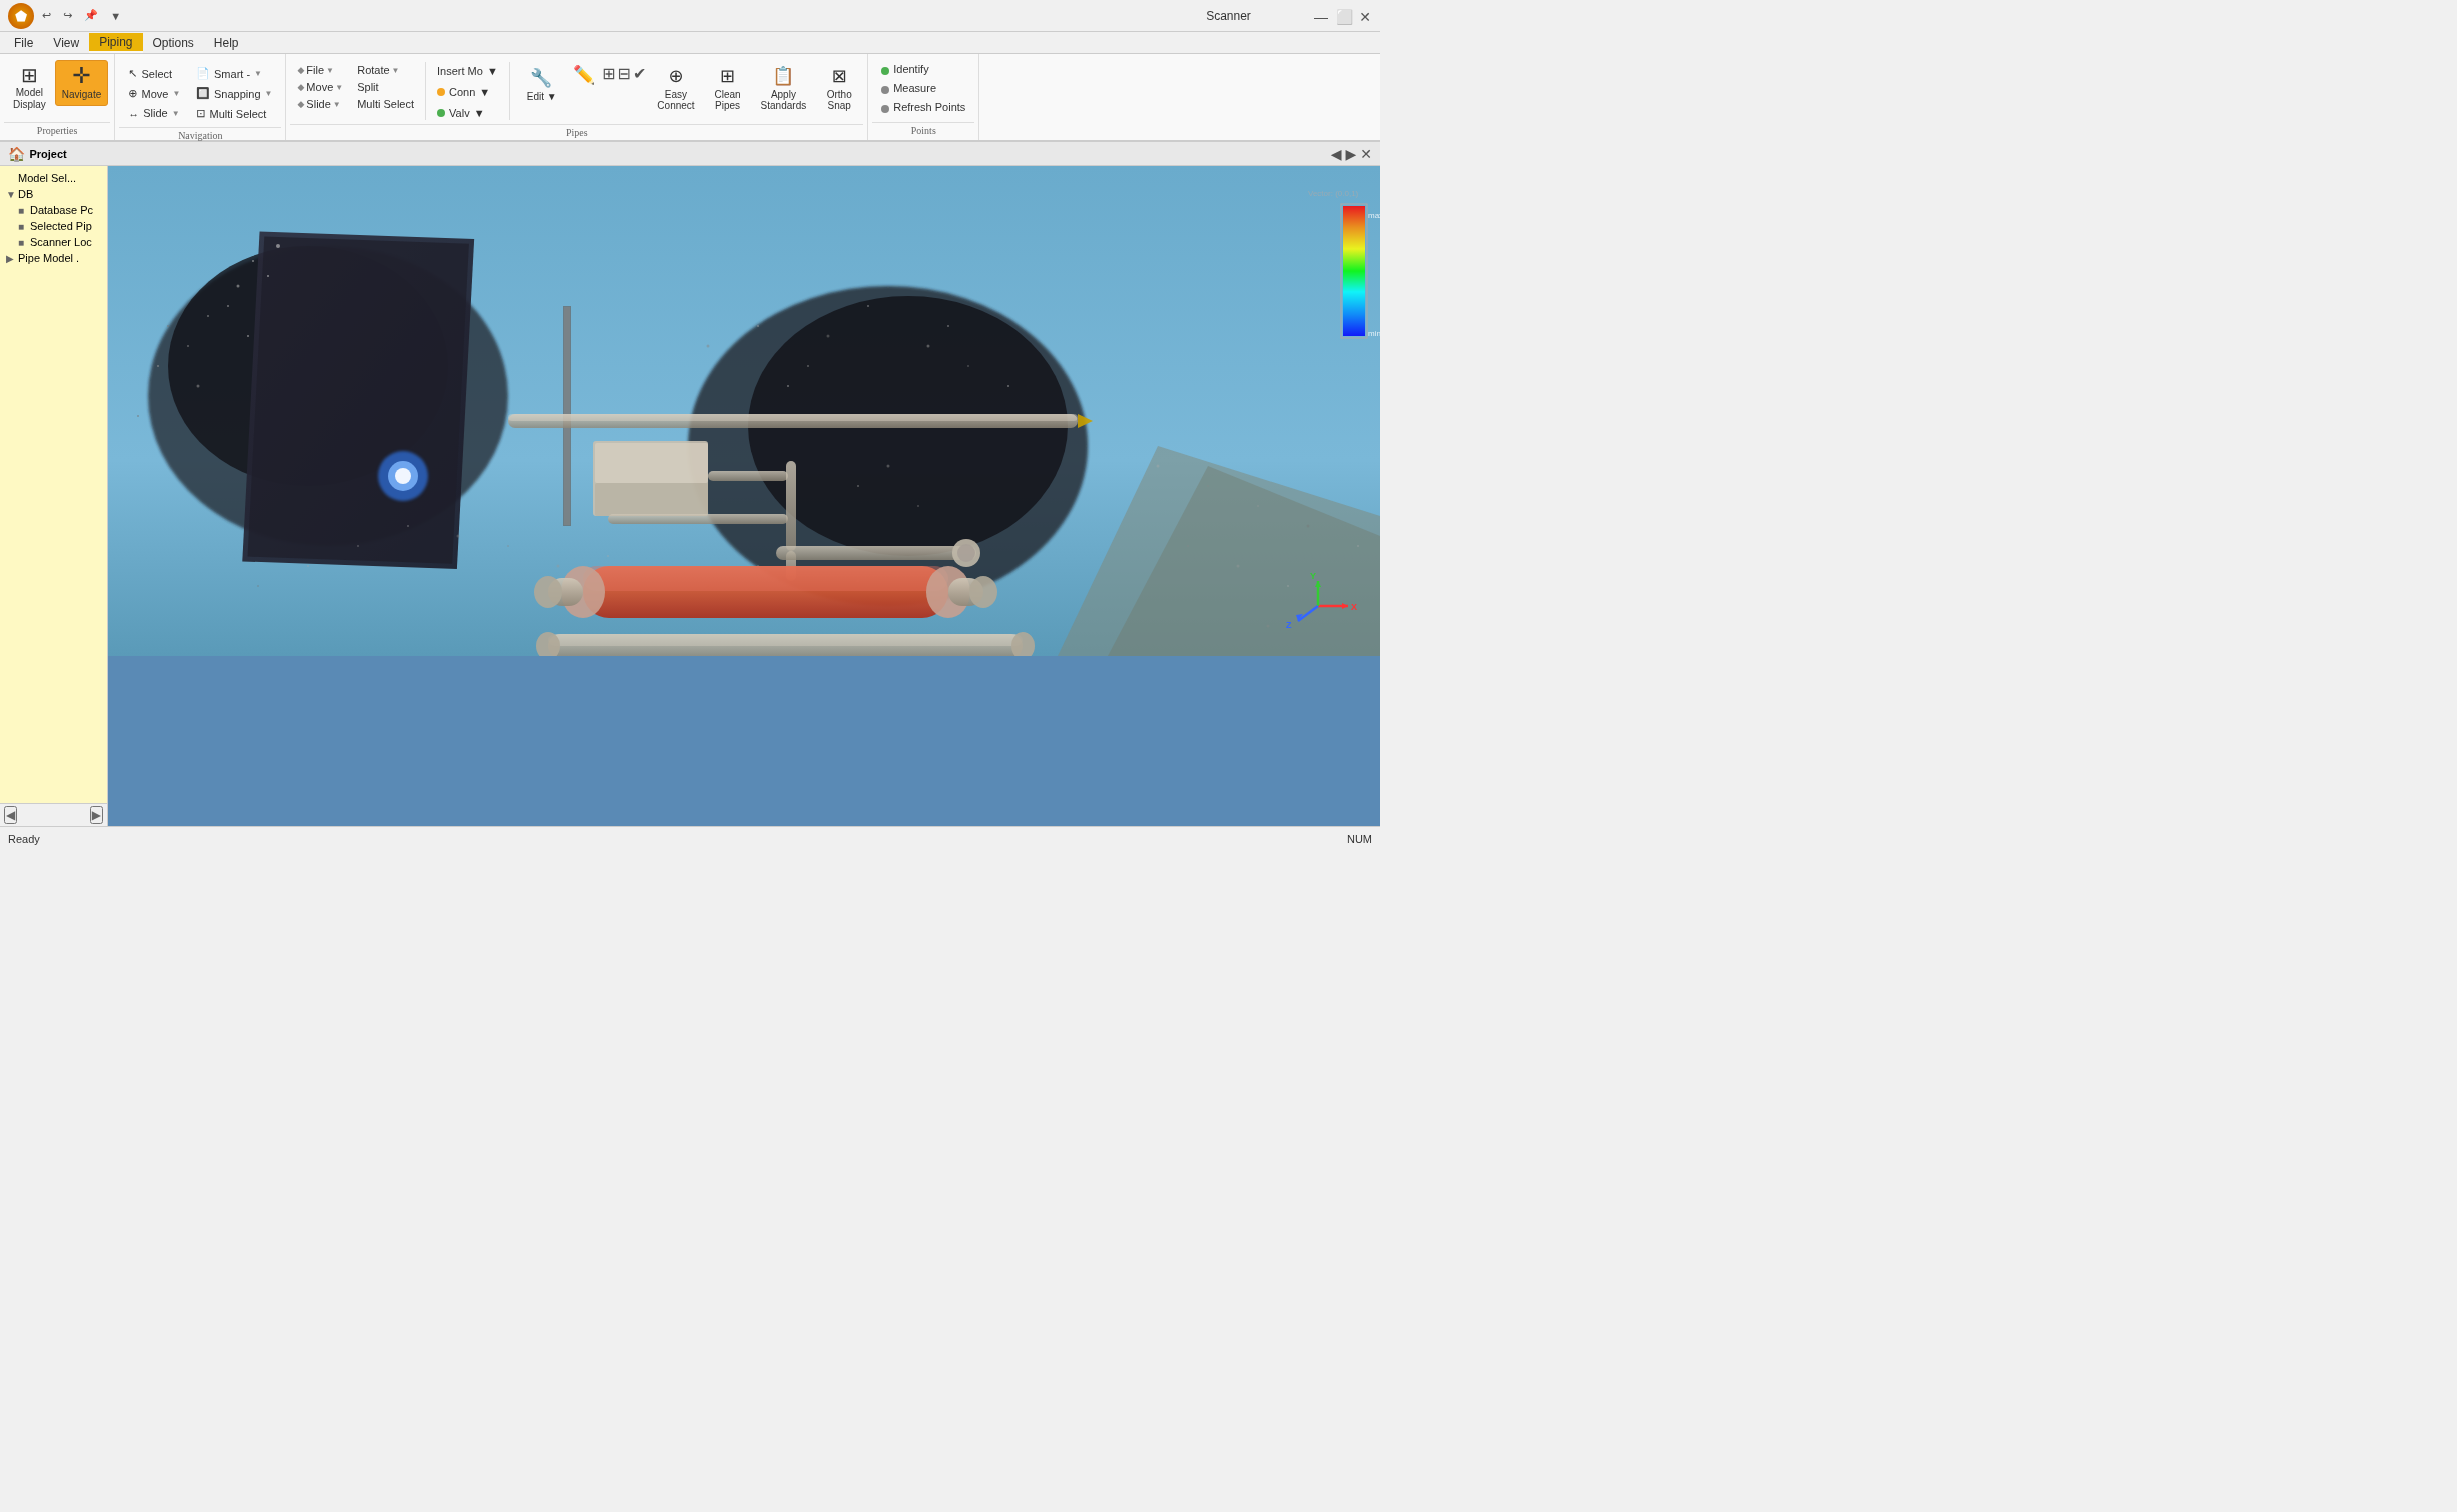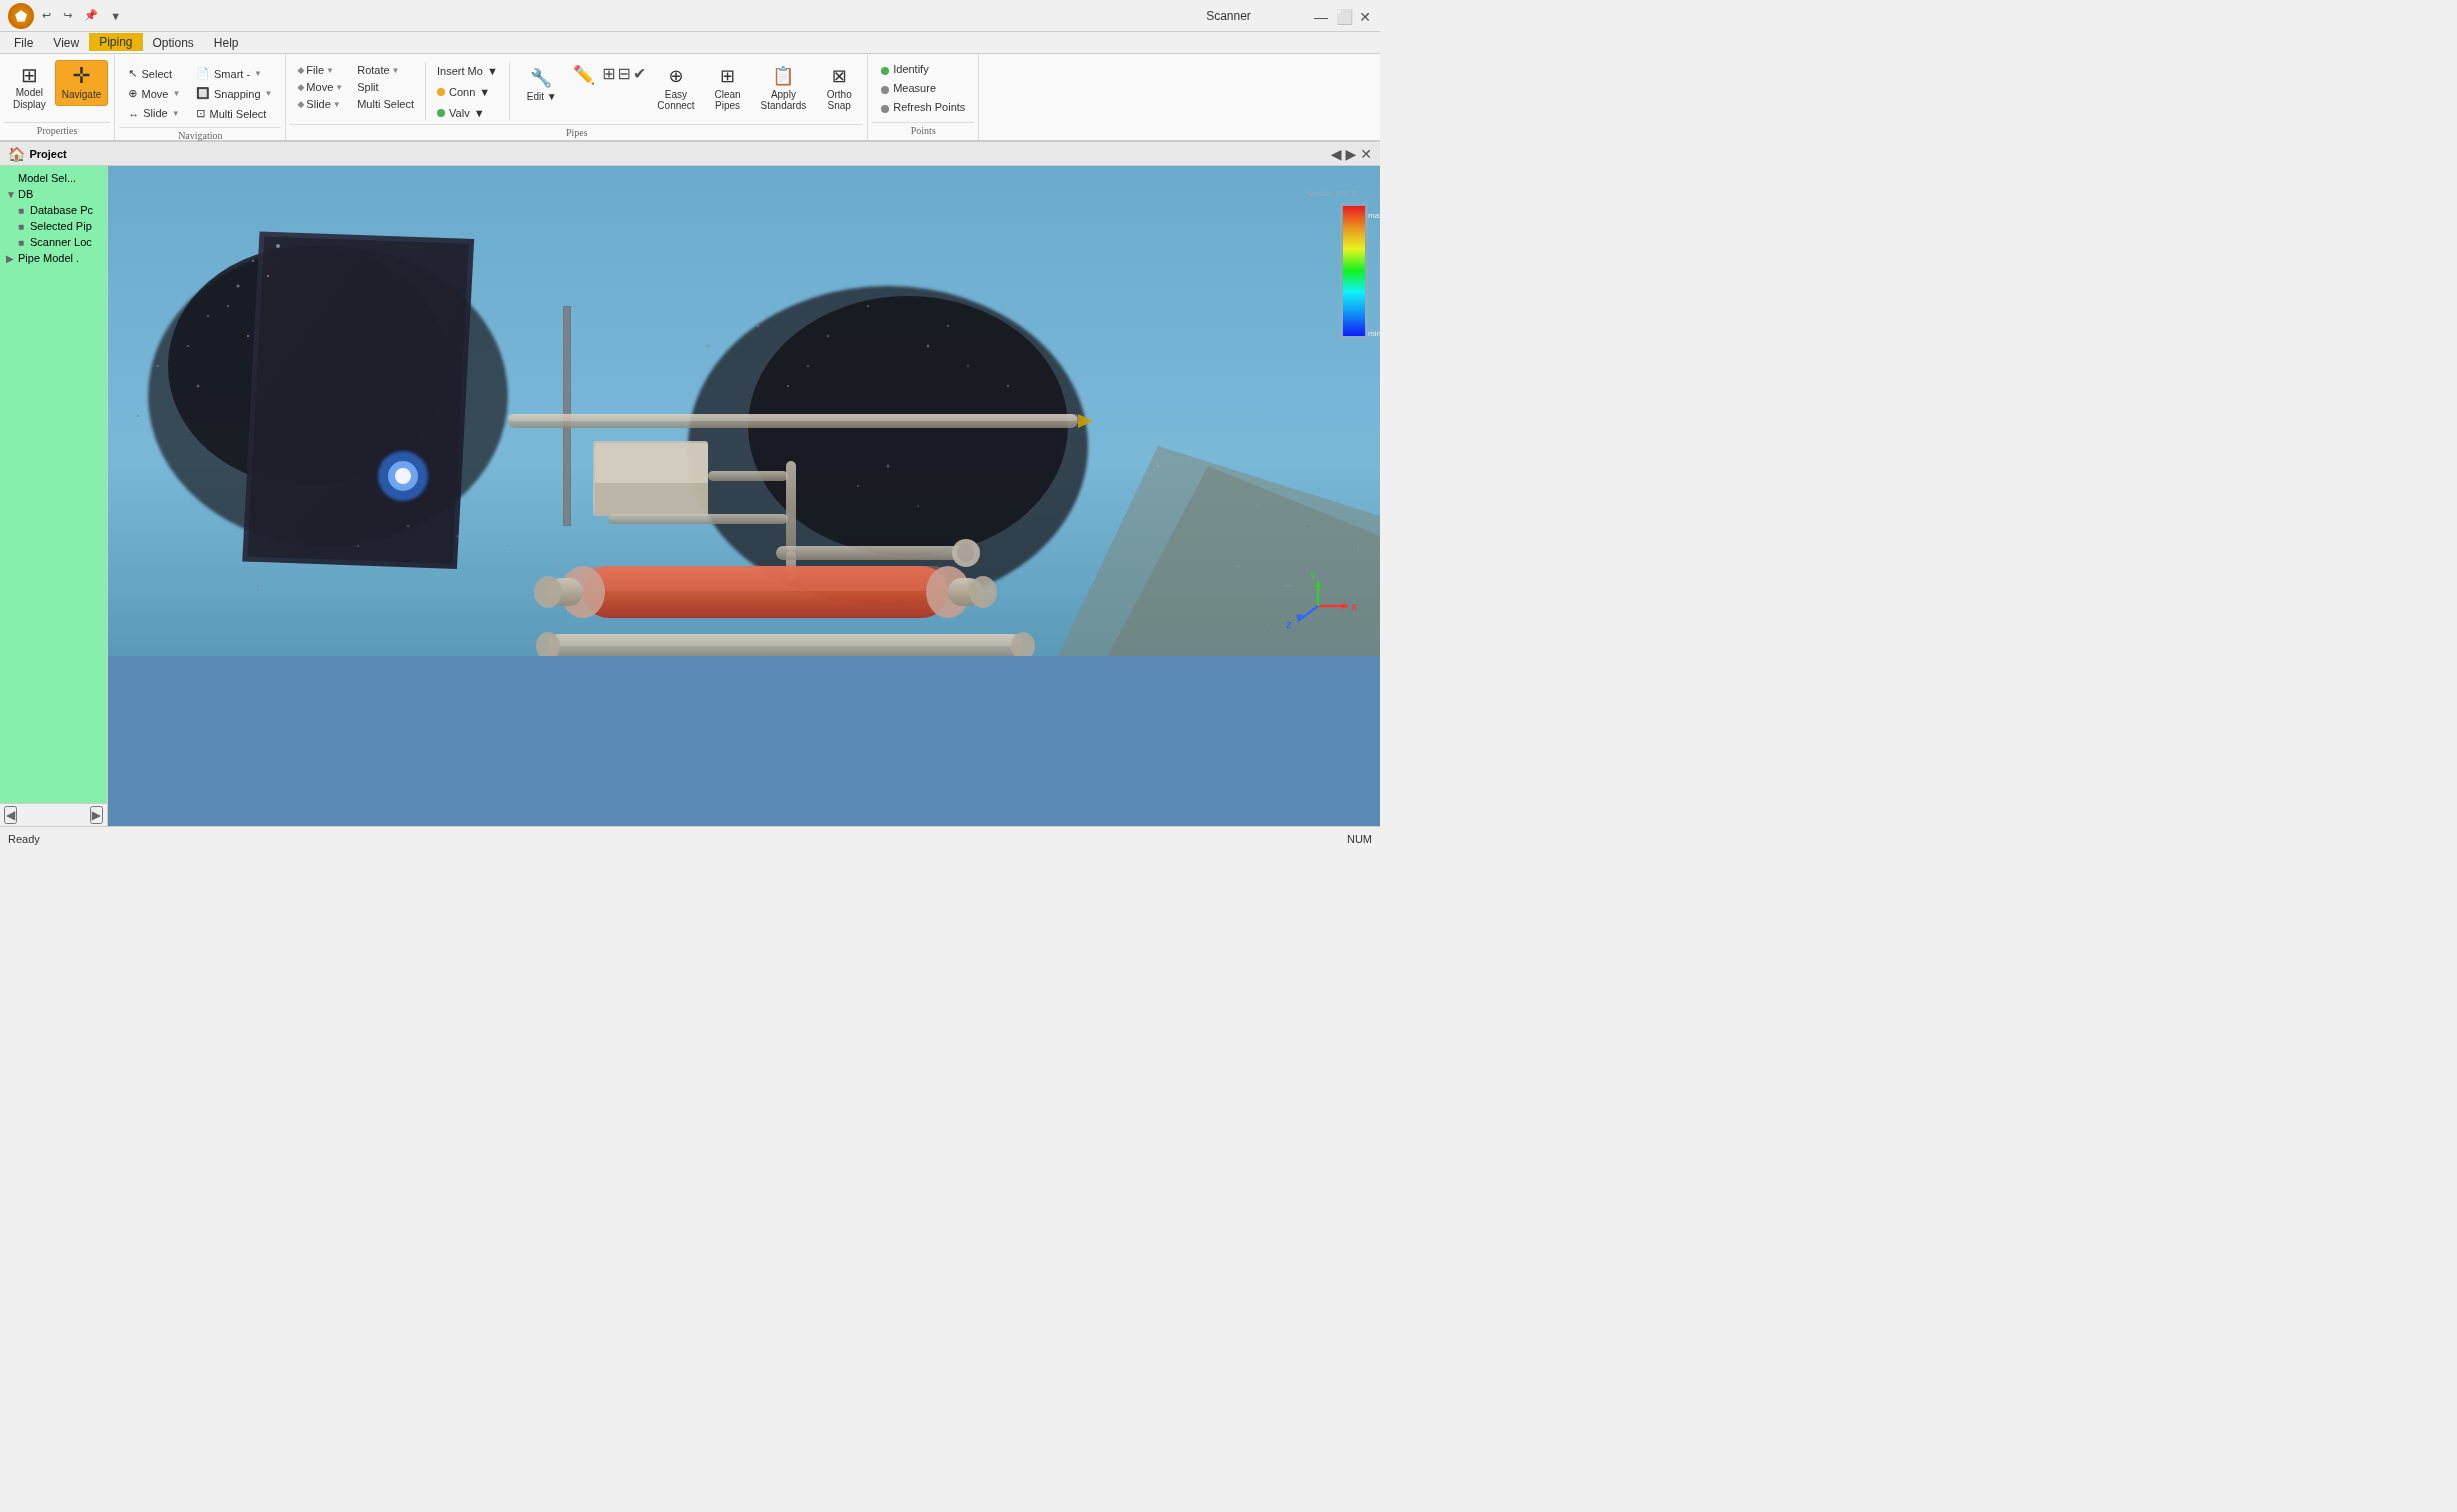--- a/index.html
+++ b/index.html
@@ -158,21 +158,21 @@
 
     
     .main-area {
       display: flex;
       height: calc(850px - 32px - 22px - 88px - 24px - 24px);
     }
 
     
     .sidebar {
       width: 108px;
-      background: #86efac;
+      background: #fef9c3;
       border-right: 1px solid #ccc;
       display: flex;
       flex-direction: column;
       overflow: hidden;
     }
     .tree-area {
       flex: 1;
       padding: 4px;
       overflow: hidden;
     }

